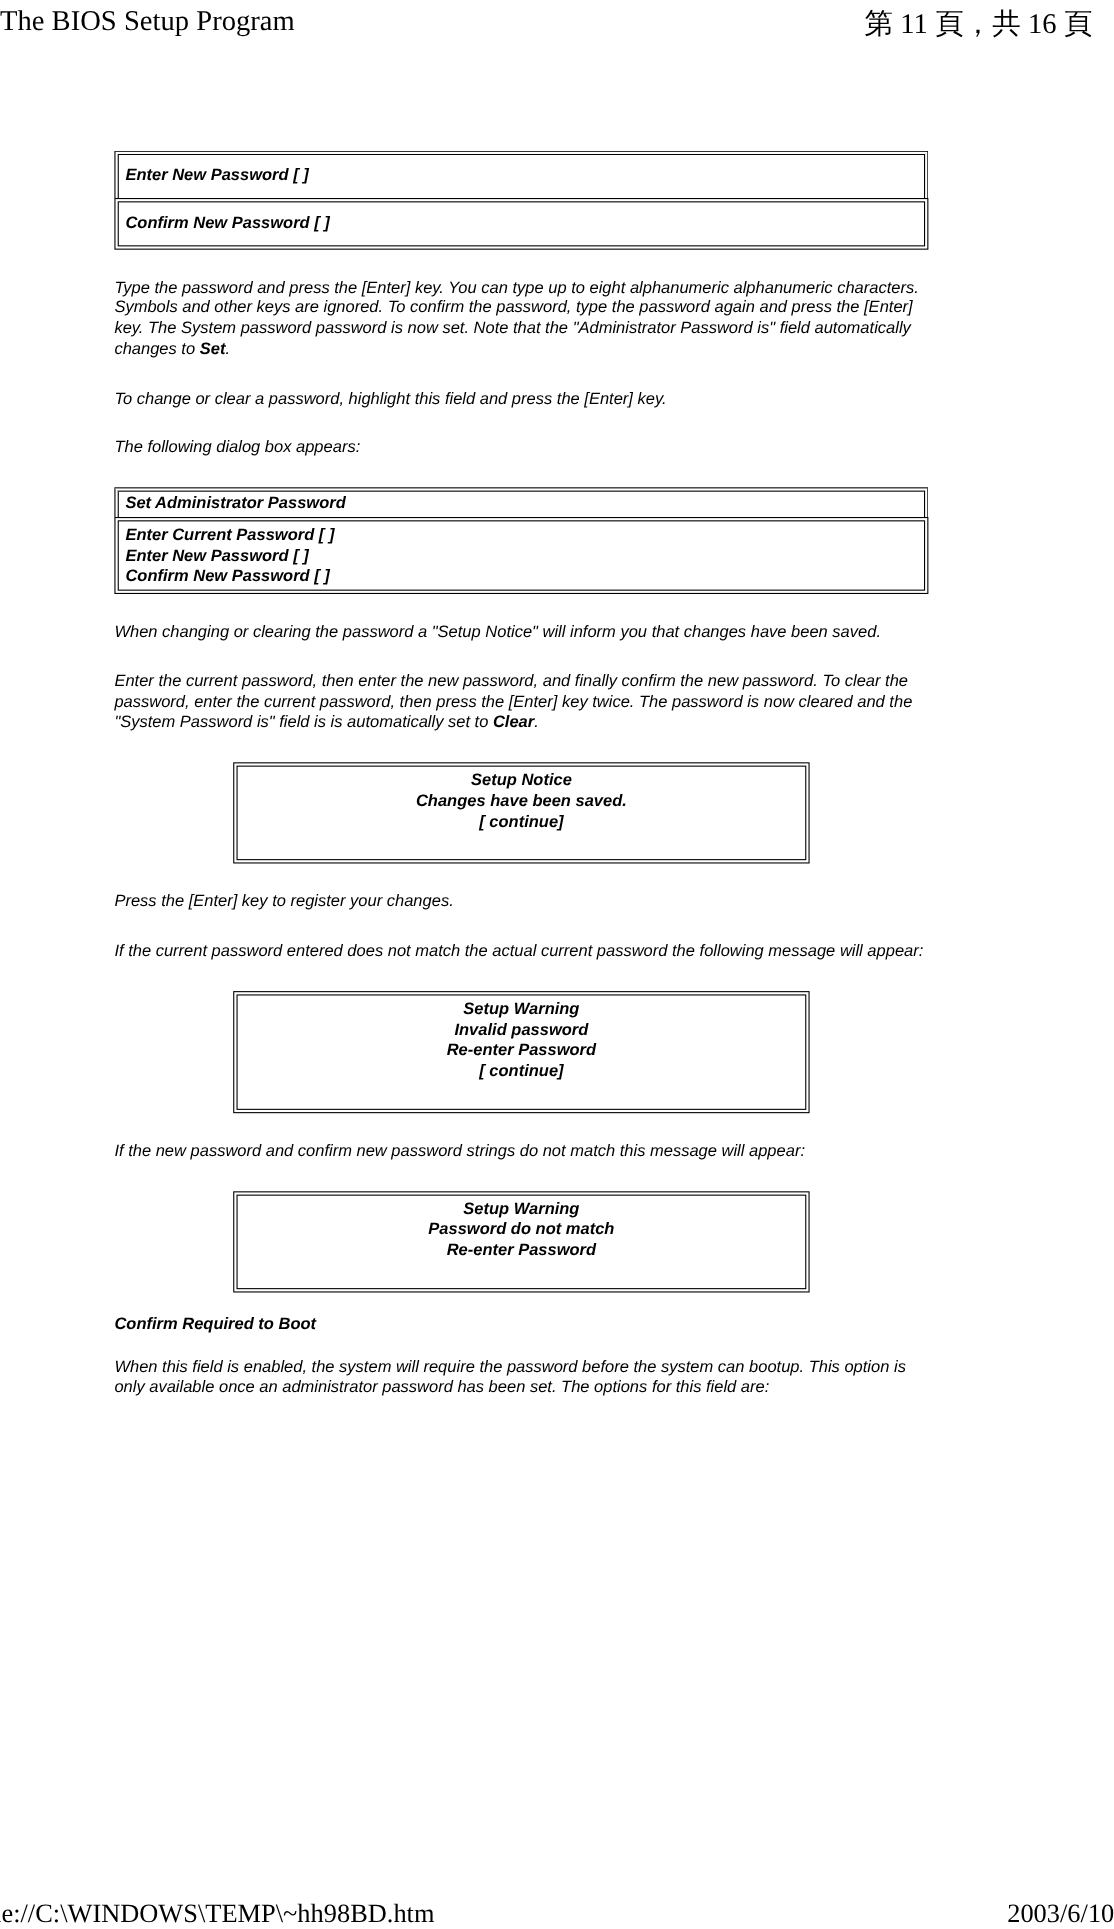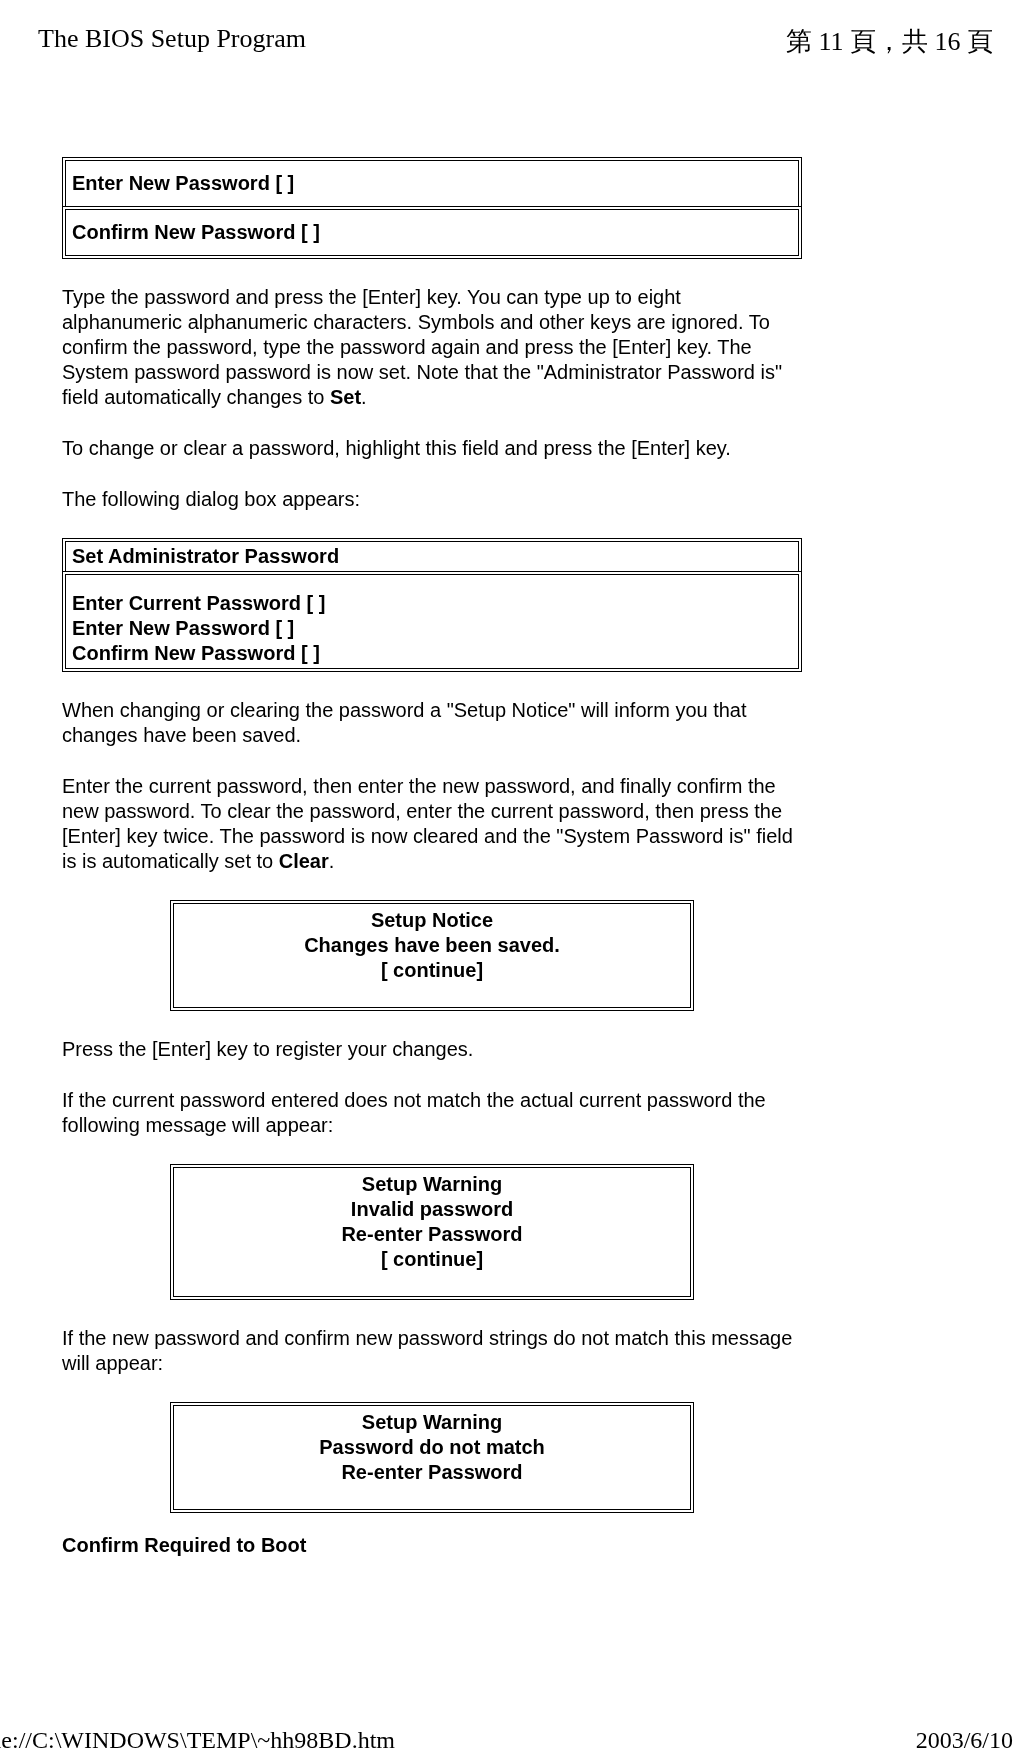--- a/index.html
+++ b/index.html
@@ -12,33 +12,33 @@
   }
   .page {
     width: 1013px;
     min-height: 1754px;
     position: relative;
     box-sizing: border-box;
   }
   .header {
     display: flex;
     justify-content: space-between;
-    padding: 24px 20px 6px 0;
+    padding: 4px 20px 6px 0;
     font-family: "Times New Roman", serif;
     font-size: 26px;
-    margin-left: 38px;
   }
   .header-left {
     padding-left: 0;
   }
   .content {
     width: 740px;
-    margin-left: 62px;
-    font-size: 20px;
+    margin-left: 104px;
+    font-size: 15px;
     line-height: 1.25;
+    font-style: italic;
   }
   .double-box {
     border: 4px double #000;
     padding: 3px 6px;
     margin: 0;
     font-weight: bold;
   }
   .box-stack {
     margin-top: 92px;
   }
@@ -59,21 +59,21 @@
   }
   .admin-box-outer .double-box {
     padding: 2px 6px;
   }
   .admin-box-outer .double-box.first {
     border-bottom: none;
     padding-top: 2px;
     padding-bottom: 2px;
   }
   .admin-box-outer .double-box.second {
-    padding-top: 16px;
+    padding-top: 4px;
     padding-bottom: 2px;
   }
   .notice-box {
     width: 500px;
     margin: 18px auto;
     border: 4px double #000;
     padding: 4px 8px 24px 8px;
     text-align: center;
     font-weight: bold;
   }
@@ -170,20 +170,21 @@
     <p class="para">If the new password and confirm new password strings do not match this message will appear:</p>
 
     <div class="notice-box">
       <span class="notice-line">Setup Warning</span>
       <span class="notice-line">Password do not match</span>
       <span class="notice-line">Re-enter Password</span>
     </div>
 
     <div class="section-heading">Confirm Required to Boot</div>
 
+    <p class="para" style="margin-top:18px;">When this field is enabled, the system will require the password before the system can bootup. This option is only available once an administrator password has been set. The options for this field are:</p>
 
 
   </div>
 
   <div class="footer">
     <span class="footer-left">file://C:\WINDOWS\TEMP\~hh98BD.htm</span>
     <span class="footer-right">2003/6/10</span>
   </div>
 
 </div>

